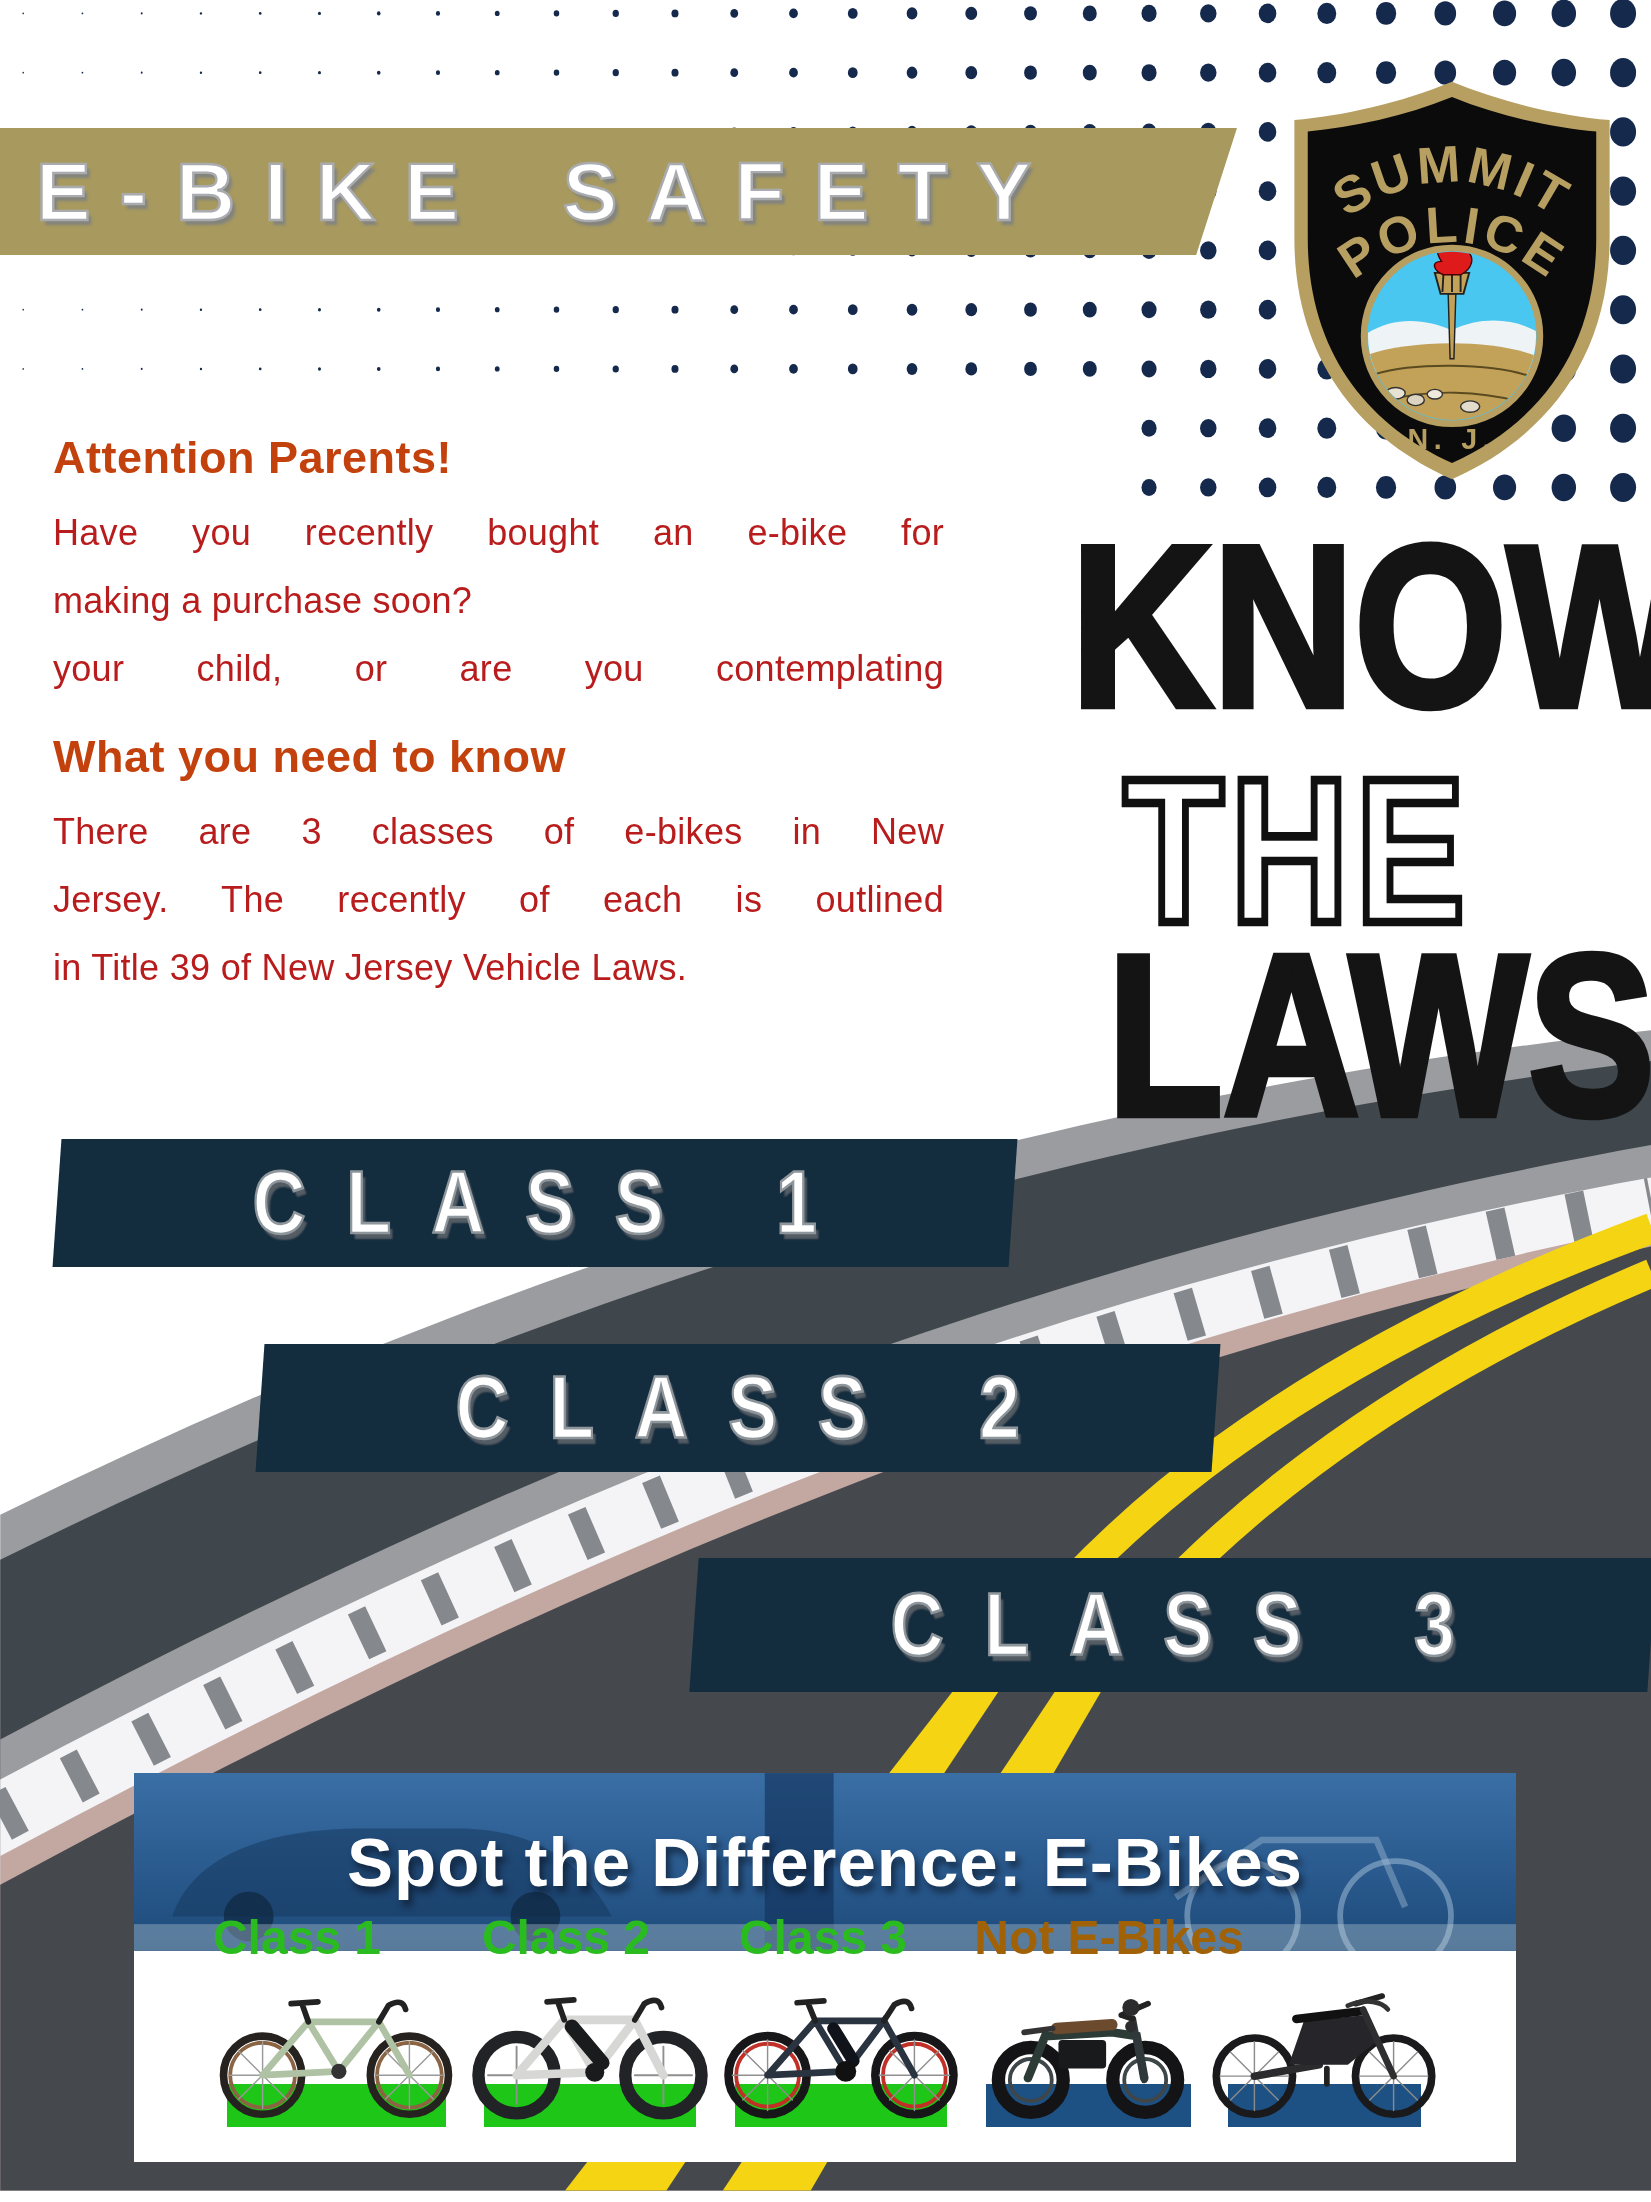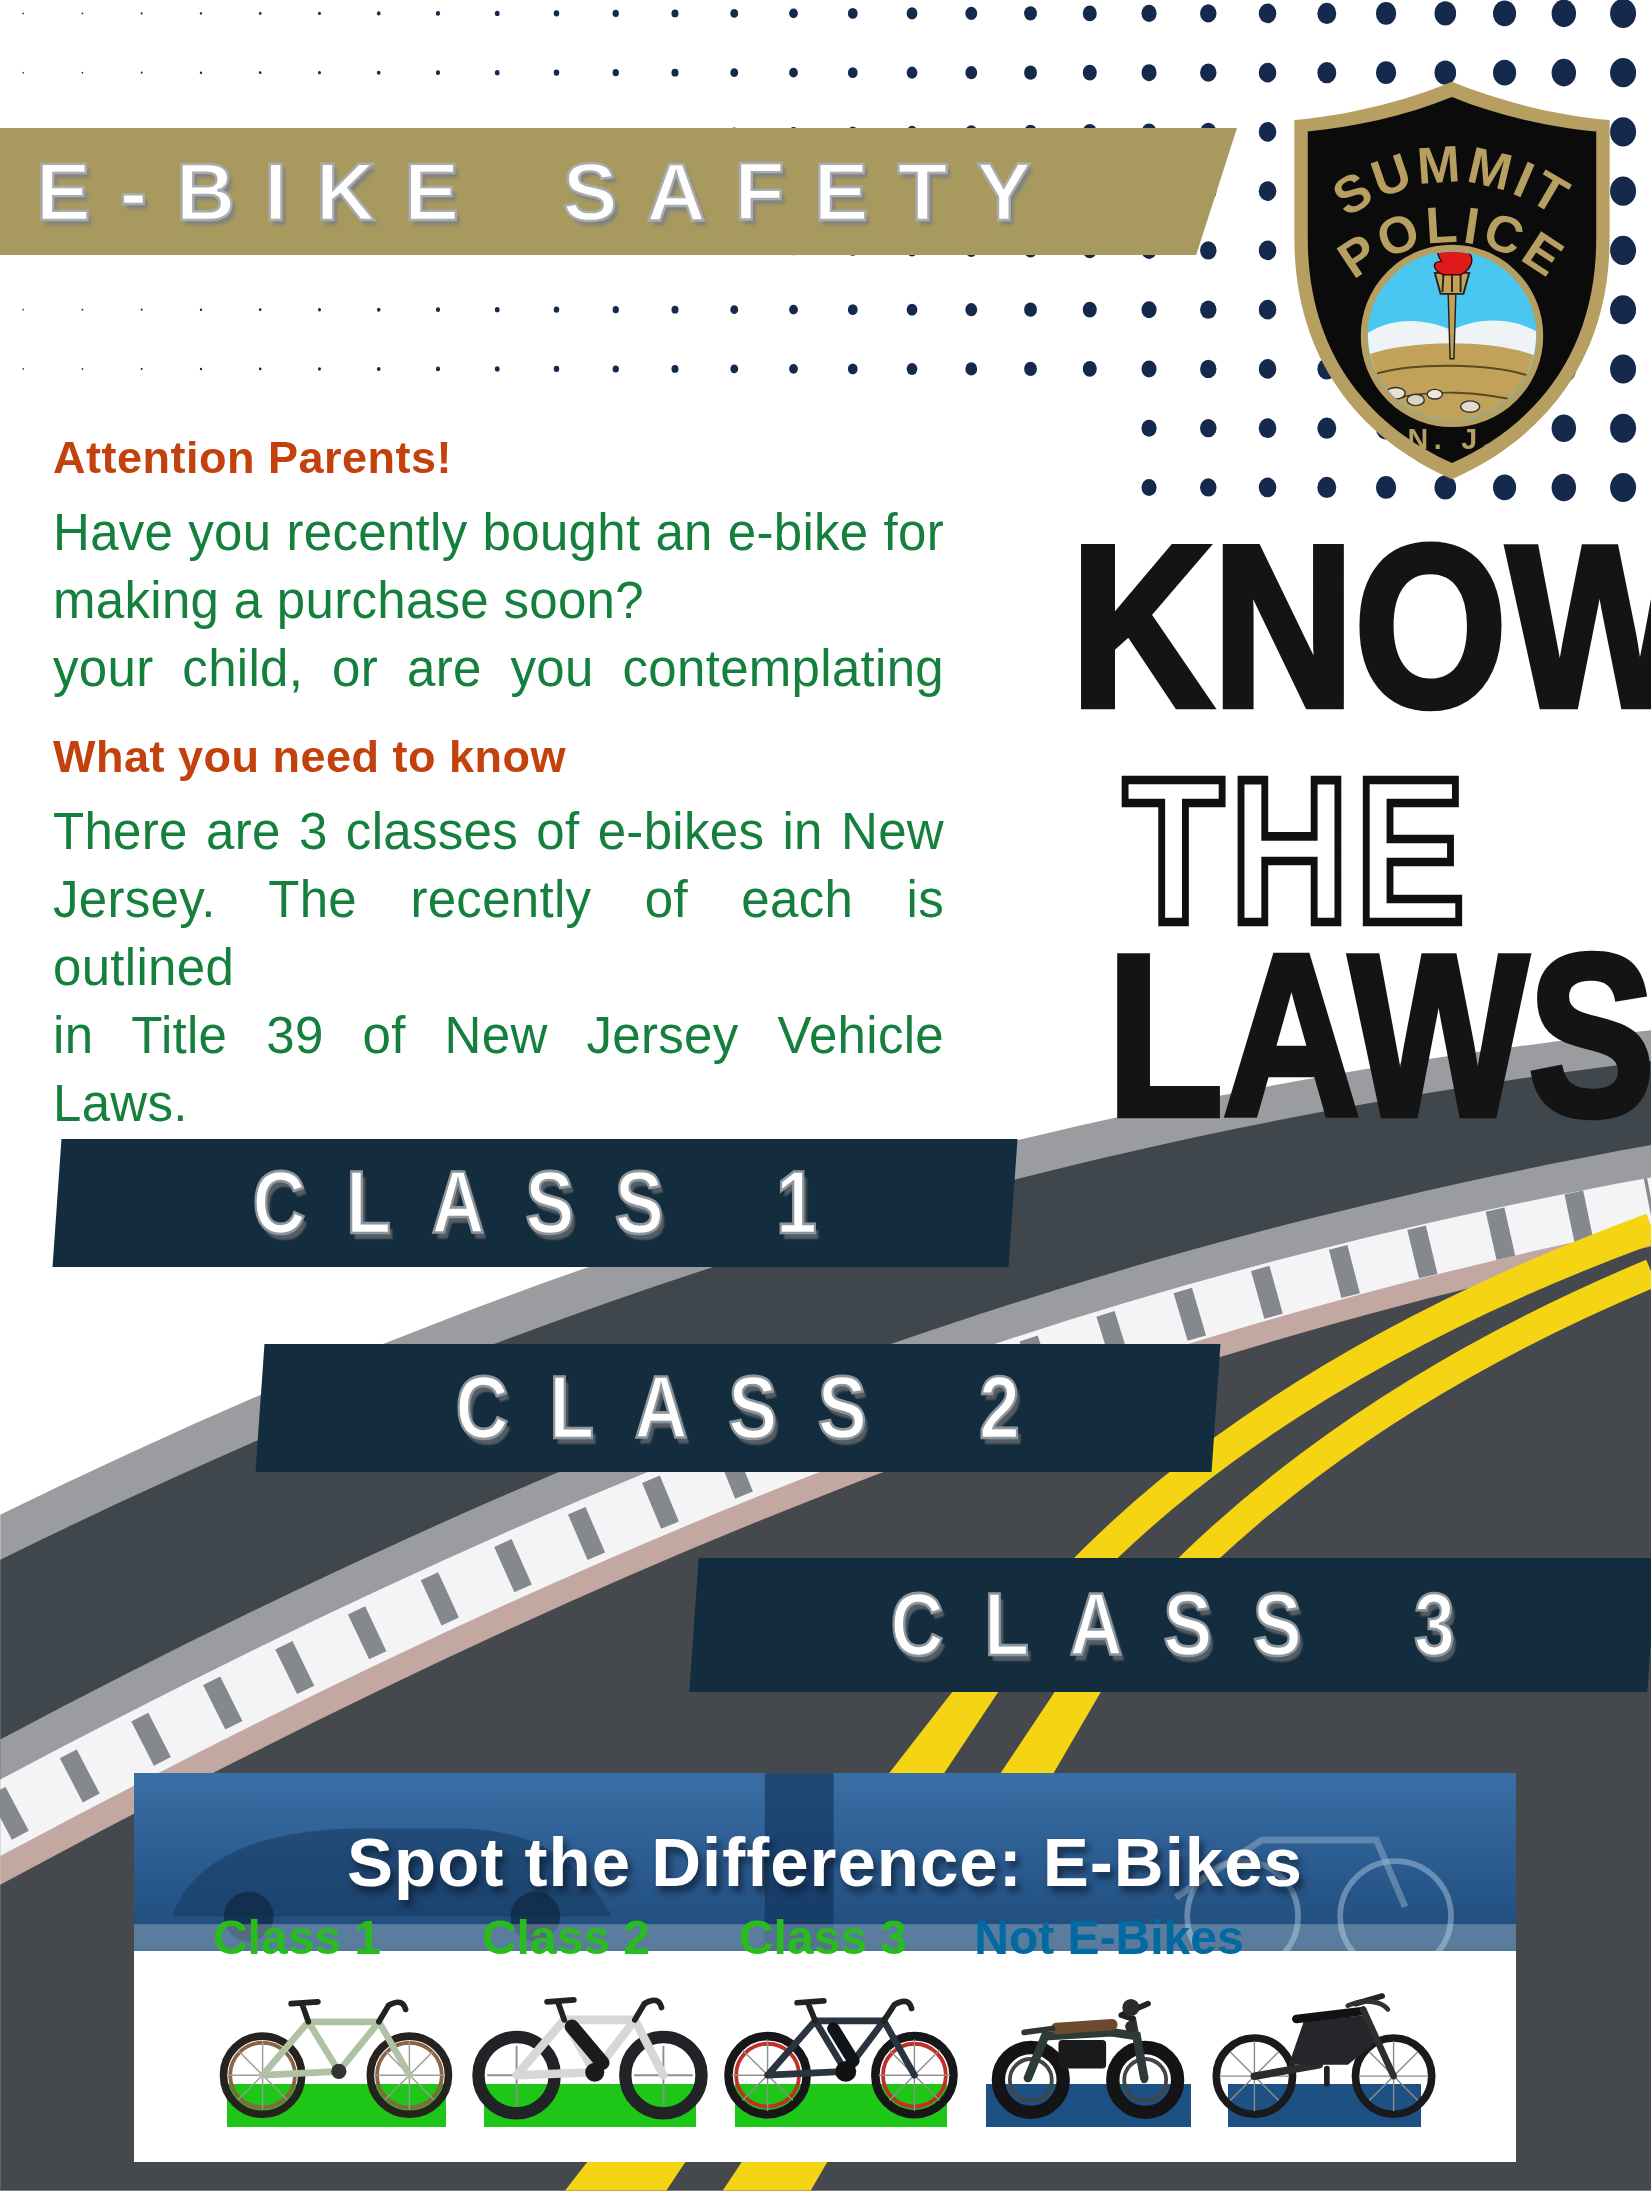--- a/index.html
+++ b/index.html
@@ -18,21 +18,21 @@
 
   #badge{position:absolute;left:1279px;top:78px;width:346px;height:405px;z-index:4;}
 
   
   #road{position:absolute;left:0;top:0;width:1652px;height:2202px;z-index:2;}
 
   
   .intro{position:absolute;left:53px;top:432px;width:891px;z-index:3;}
   .know-block{position:absolute;left:53px;top:731px;width:891px;z-index:3;}
   .flyer-h2{margin:0 0 15.3px 0;font-size:45px;font-weight:800;color:#c2410c;letter-spacing:0.5px;}
-  .jline{font-size:51px;color:#15803d;line-height:68px;text-align:justify;text-align-last:justify;letter-spacing:0.3px;}
+  .jline{font-size:36px;color:#b91c1c;line-height:68px;text-align:justify;text-align-last:justify;letter-spacing:0.3px;}
   .jline.last{text-align-last:left;}
 
   
   .slogan{position:absolute;left:1021px;top:0;width:663px;height:1204px;z-index:3;text-align:center;}
   .slogan div{position:absolute;left:0;width:100%;line-height:1;white-space:nowrap;}
   .word-know{top:511px;font-size:231px;font-weight:700;color:#141414;-webkit-text-stroke:6.7px #141414;
     transform:scaleX(.85);}
   .word-the{top:748px;font-size:206px;font-weight:700;color:#ffffff;-webkit-text-stroke:8.6px #101010;
     letter-spacing:7.6px;transform:scaleX(.80) translateX(-69px);}
   .word-laws{top:920px;font-size:231px;font-weight:700;color:#141414;-webkit-text-stroke:6.7px #141414;
@@ -50,21 +50,21 @@
 
   
   .spot-panel{position:absolute;left:134px;top:1773px;width:1382px;height:389px;background:#ffffff;z-index:5;}
   .spot-header{position:relative;width:100%;height:178px;overflow:hidden;
     background:linear-gradient(180deg,#3a6fa5 0%,#2a5a8e 55%,#1d4a79 100%);}
   .spot-title{position:absolute;left:0;top:0;width:100%;height:100%;display:flex;align-items:center;justify-content:center;
     font-size:69px;font-weight:800;color:#fff;letter-spacing:1px;white-space:nowrap;
     text-shadow:3.8px 5.7px 7.6px rgba(10,20,35,.65);}
   .spot-label{position:absolute;top:137px;transform:translateX(-50%);font-size:48px;font-weight:800;white-space:nowrap;}
   .spot-label.green{color:#2abc1e;}
-  .spot-label.navy{color:#0369a1;}
+  .spot-label.navy{color:#a16207;}
   .ground-bar{position:absolute;top:311px;height:43px;}
   .ground-bar.green{background:#1dc617;}
   .ground-bar.blue{background:#1d5183;}
   .bike{position:absolute;top:204px;width:239px;height:143px;transform:translateX(-50%);}
 </style>
 </head>
 <body>
 
 <div class="page">
 

